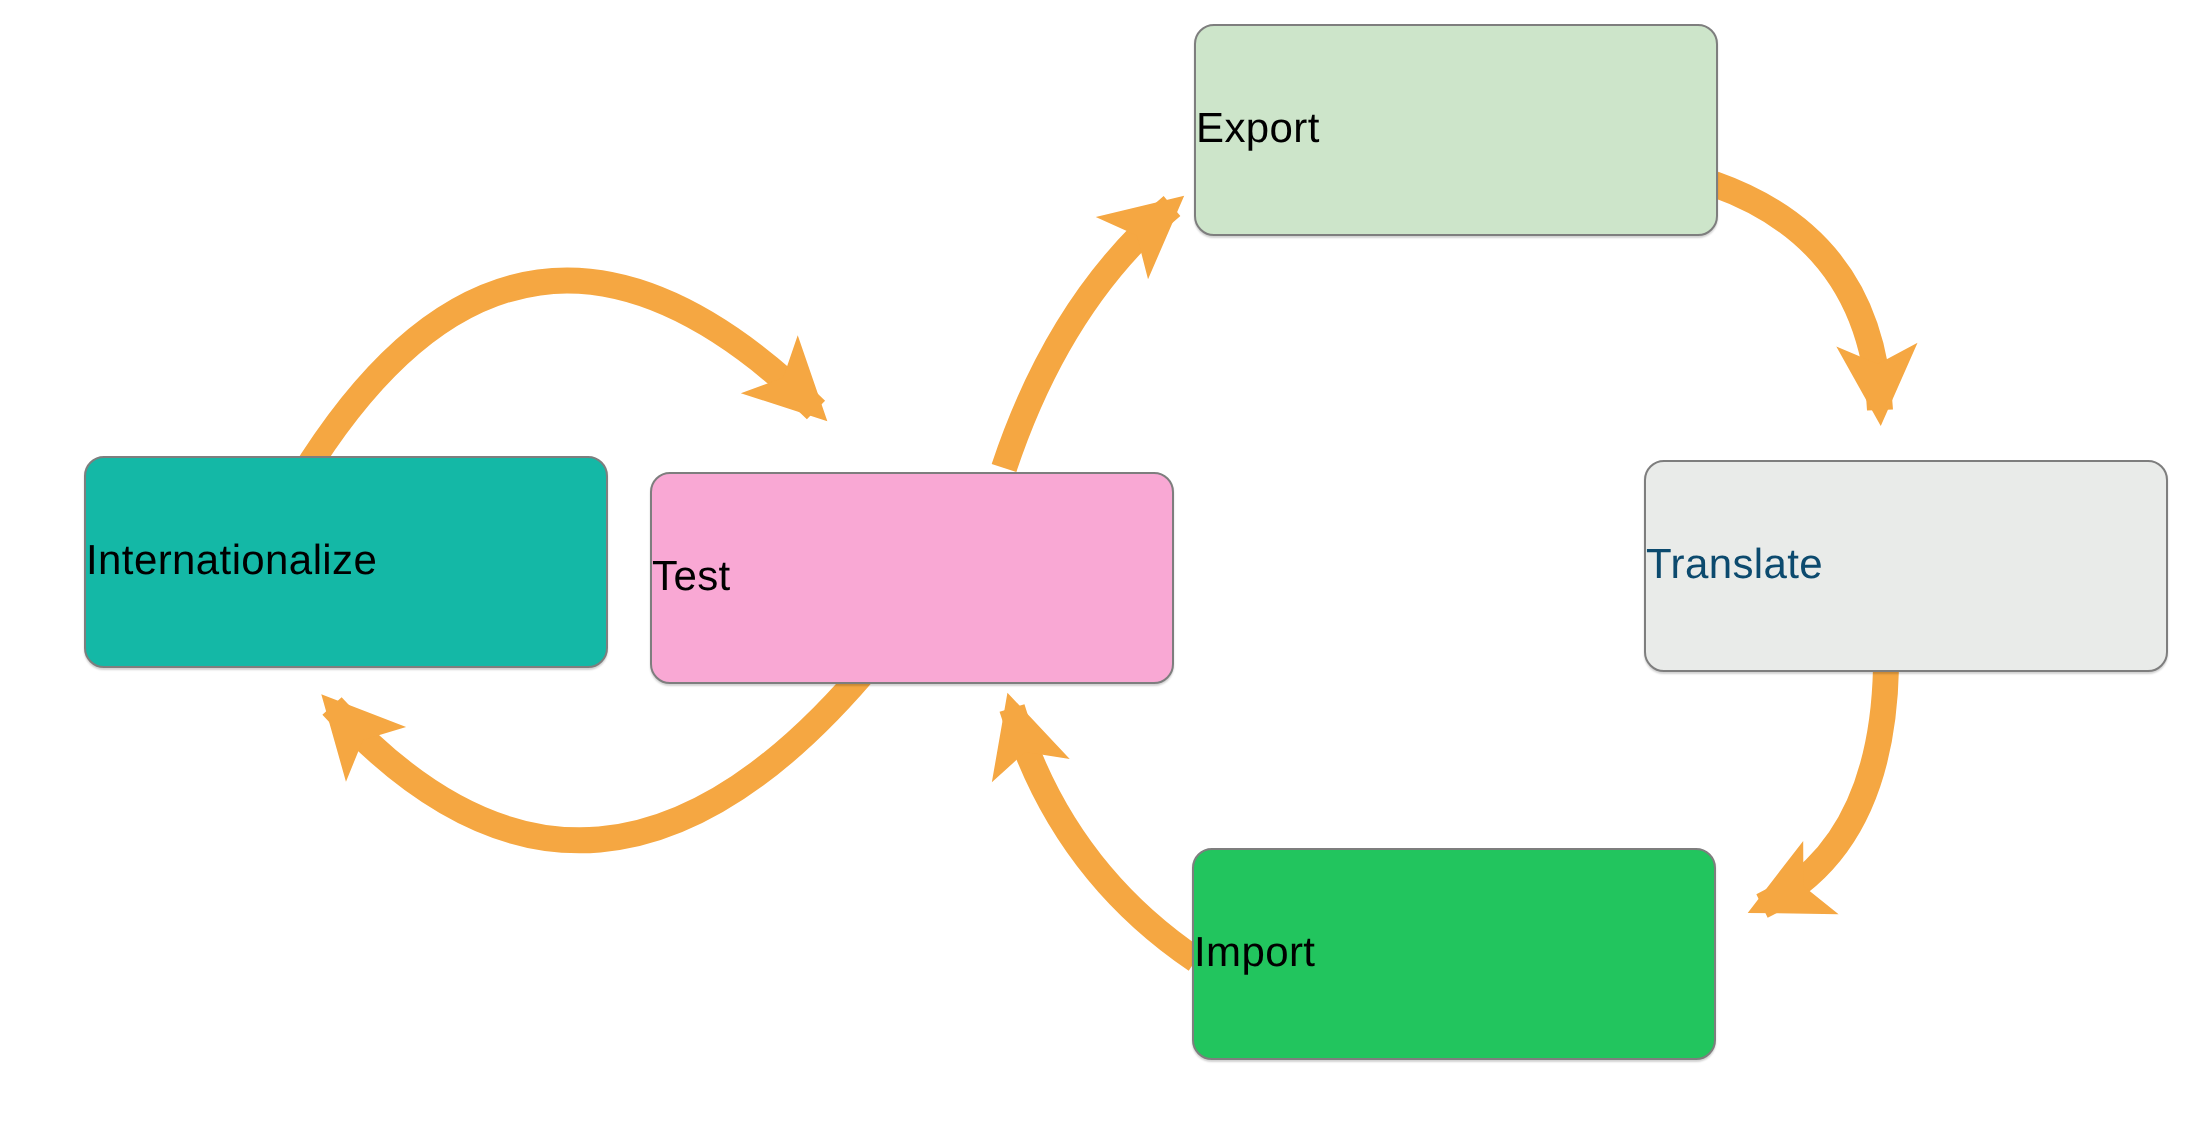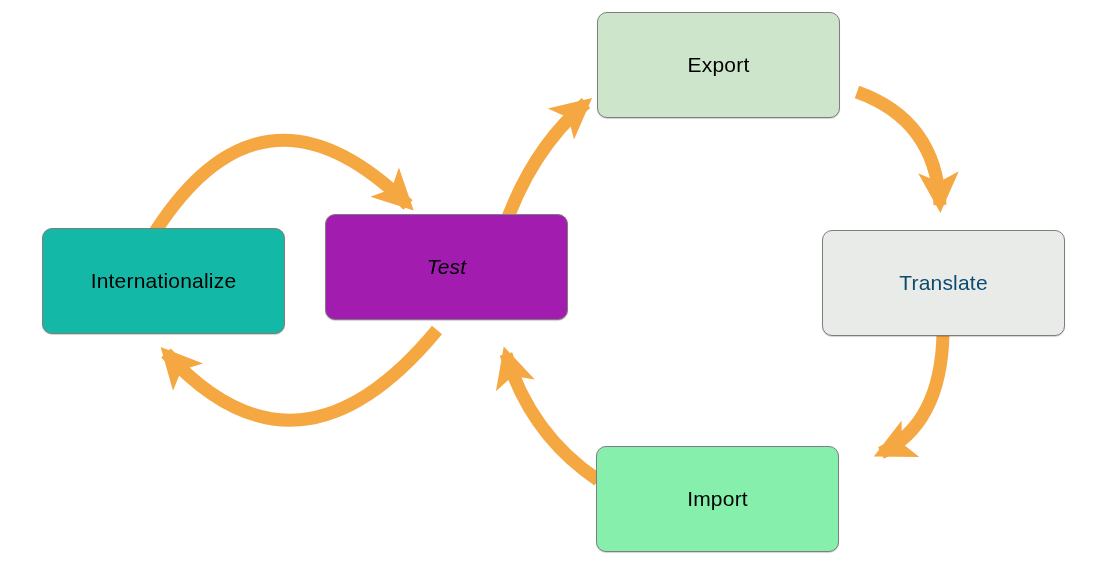--- a/index.html
+++ b/index.html
@@ -22,41 +22,41 @@
     z-index: 0;
   }
   .edge {
     fill: none;
     stroke: #F5A742;
     stroke-width: 13;
     stroke-linecap: butt;
   }
   .node {
     position: absolute;
-    width: 243px;
+    width: 262px;
     height: 106px;
     box-sizing: border-box;
     border: 1px solid #7E7E7E;
     border-radius: 10px;
     display: flex;
     align-items: center;
-    justify-content: center;
+    justify-content: flex-start;
     z-index: 1;
     box-shadow: 0 1px 1px rgba(0,0,0,0.18);
   }
   .node-label {
     font-size: 21px;
     color: #000000;
     letter-spacing: 0.2px;
   }
   .node--internationalize { left: 14px;  top: 228px; background: #14b8a6; margin-left: 28px; }
-  .node--test             { left: 325px; top: 214px; background: #a21caf; font-style: italic; }
+  .node--test             { left: 325px; top: 236px; background: #f9a8d4; }
   .node--export           { left: 597px; top: 12px;  background: #CDE5CA; }
   .node--translate        { left: 822px; top: 230px; background: #E9EBE9; }
-  .node--import           { left: 596px; top: 446px; background: #86efac; }
+  .node--import           { left: 596px; top: 424px; background: #22c55e; }
   .node--translate .node-label { color: #0c4a6e; }
 </style>
 </head>
 <body>
 
 <div class="canvas">
 
   <svg class="edges" width="1098" height="564" viewBox="0 0 1098 564" aria-hidden="true">
     <defs>
       <marker id="arrowhead" viewBox="0 0 10 10" refX="8" refY="5" markerWidth="3.4" markerHeight="3.4" orient="auto">

